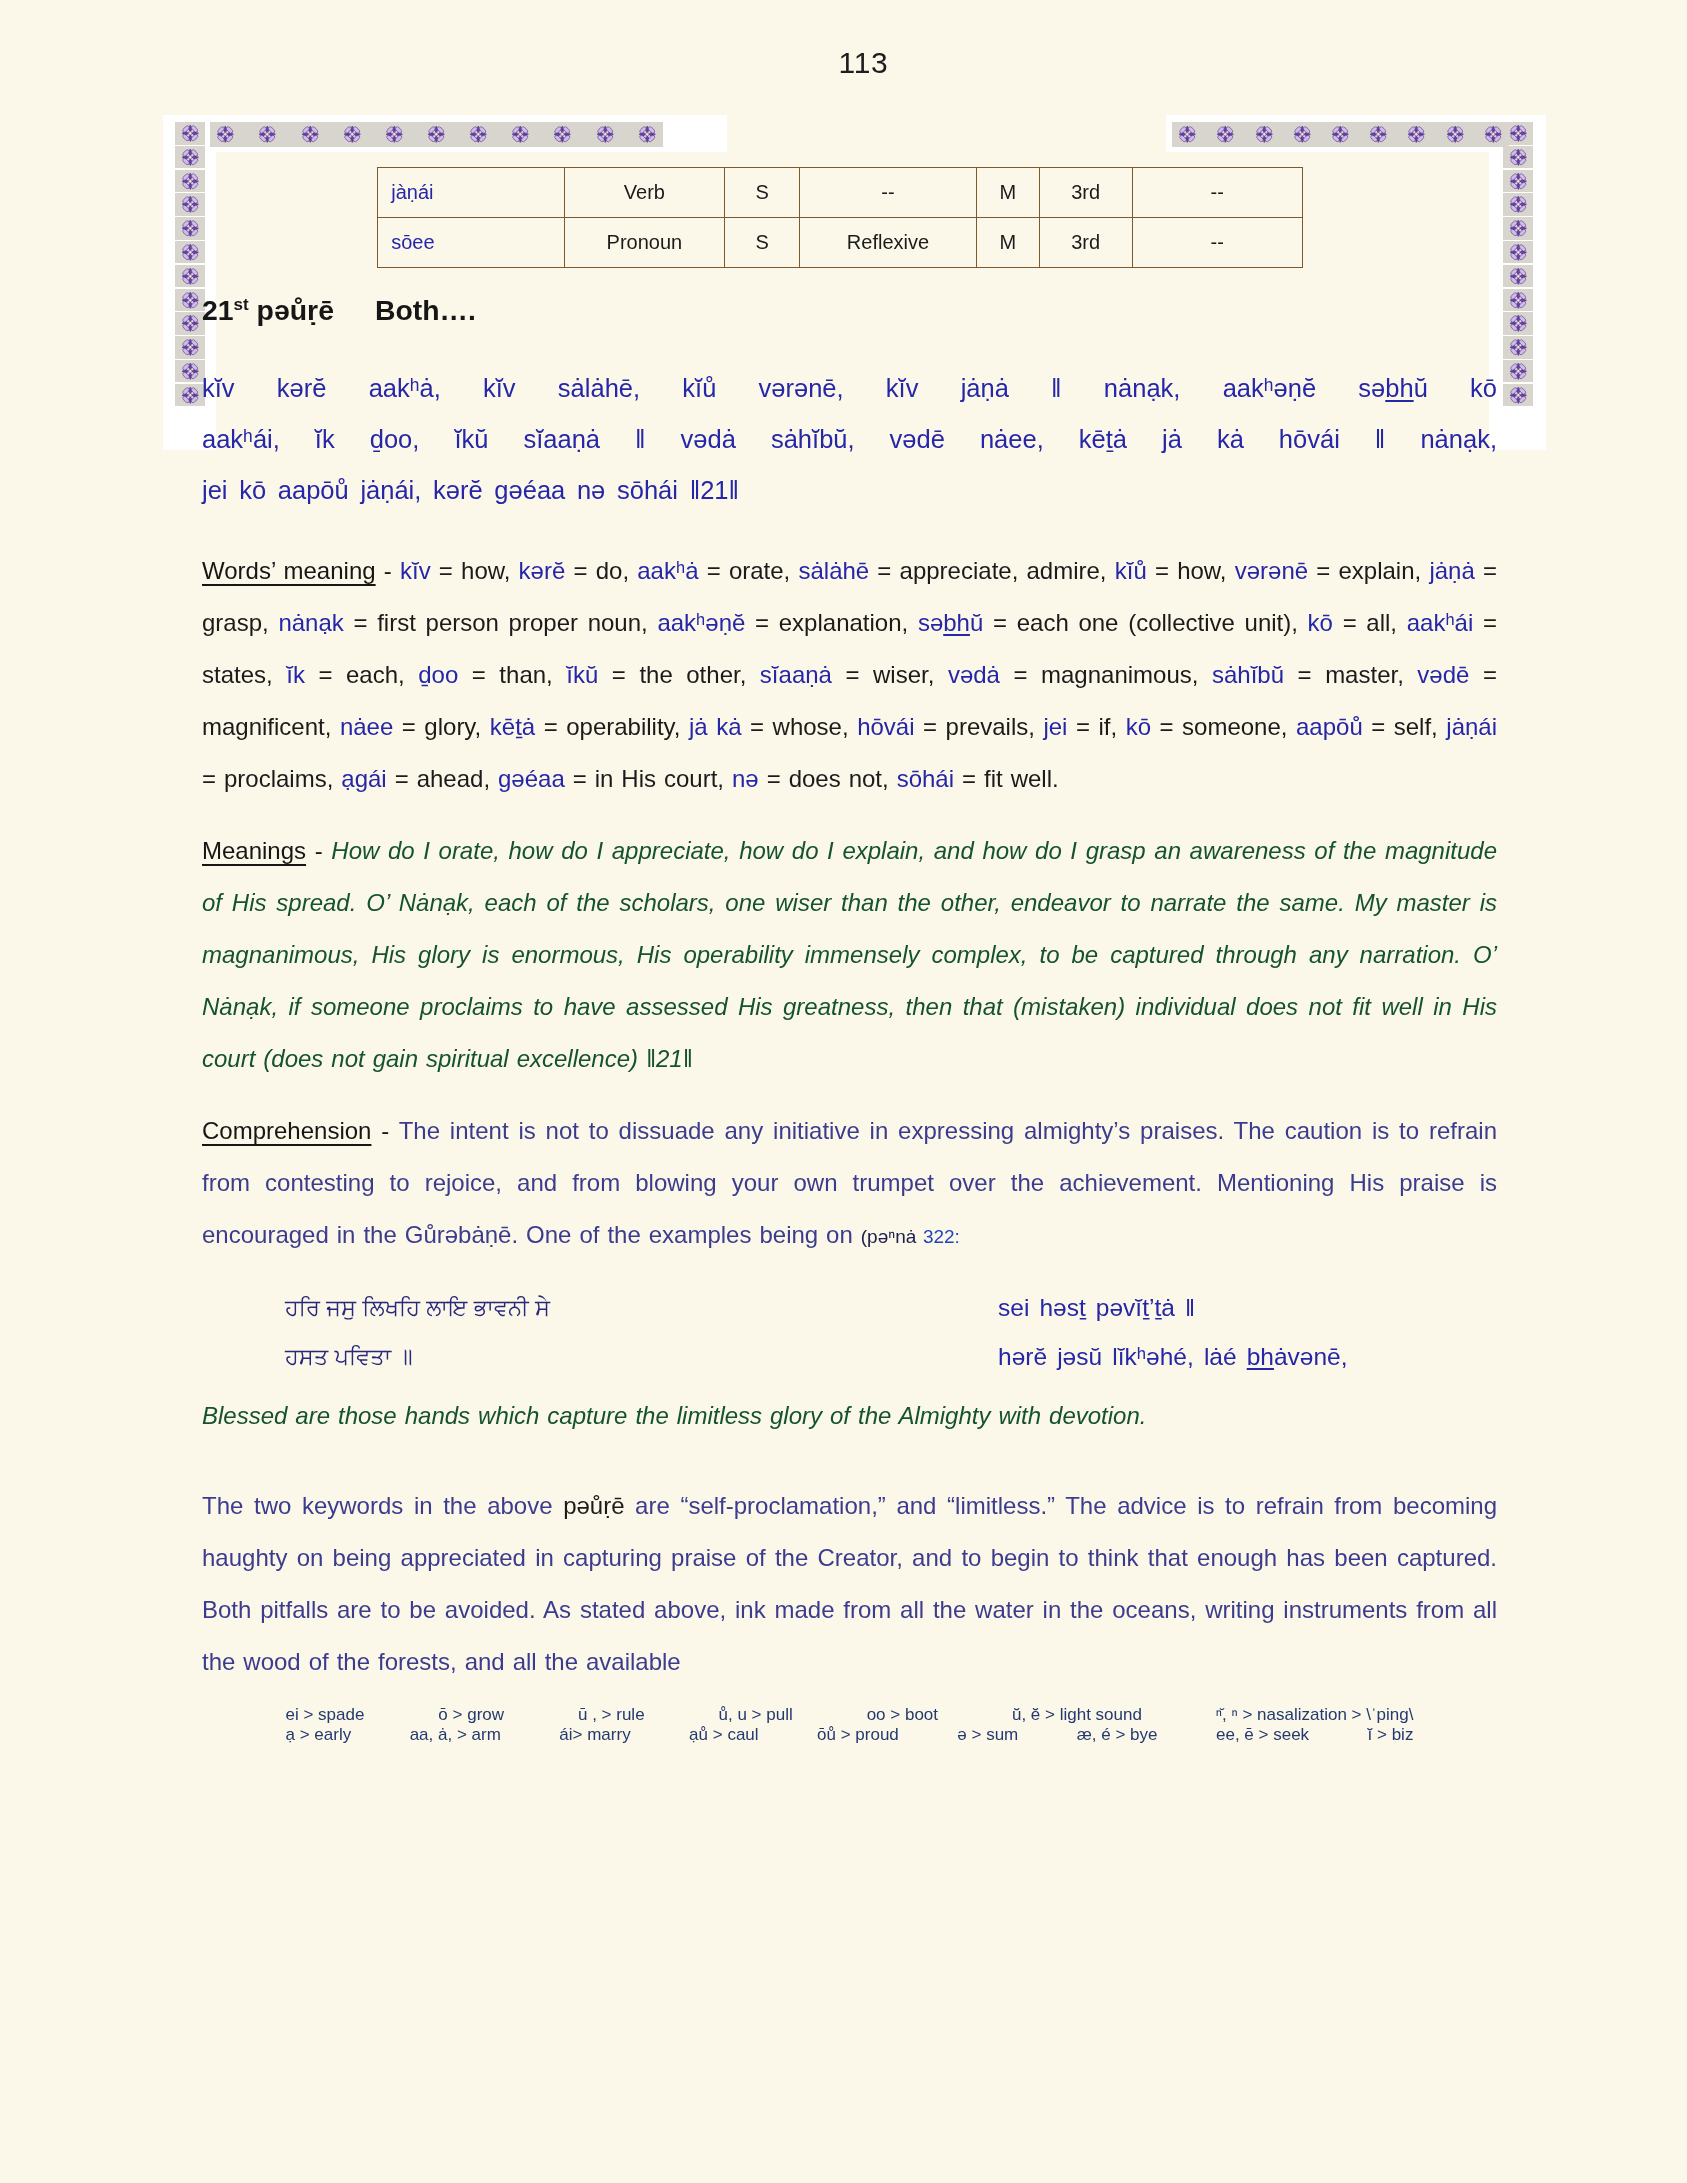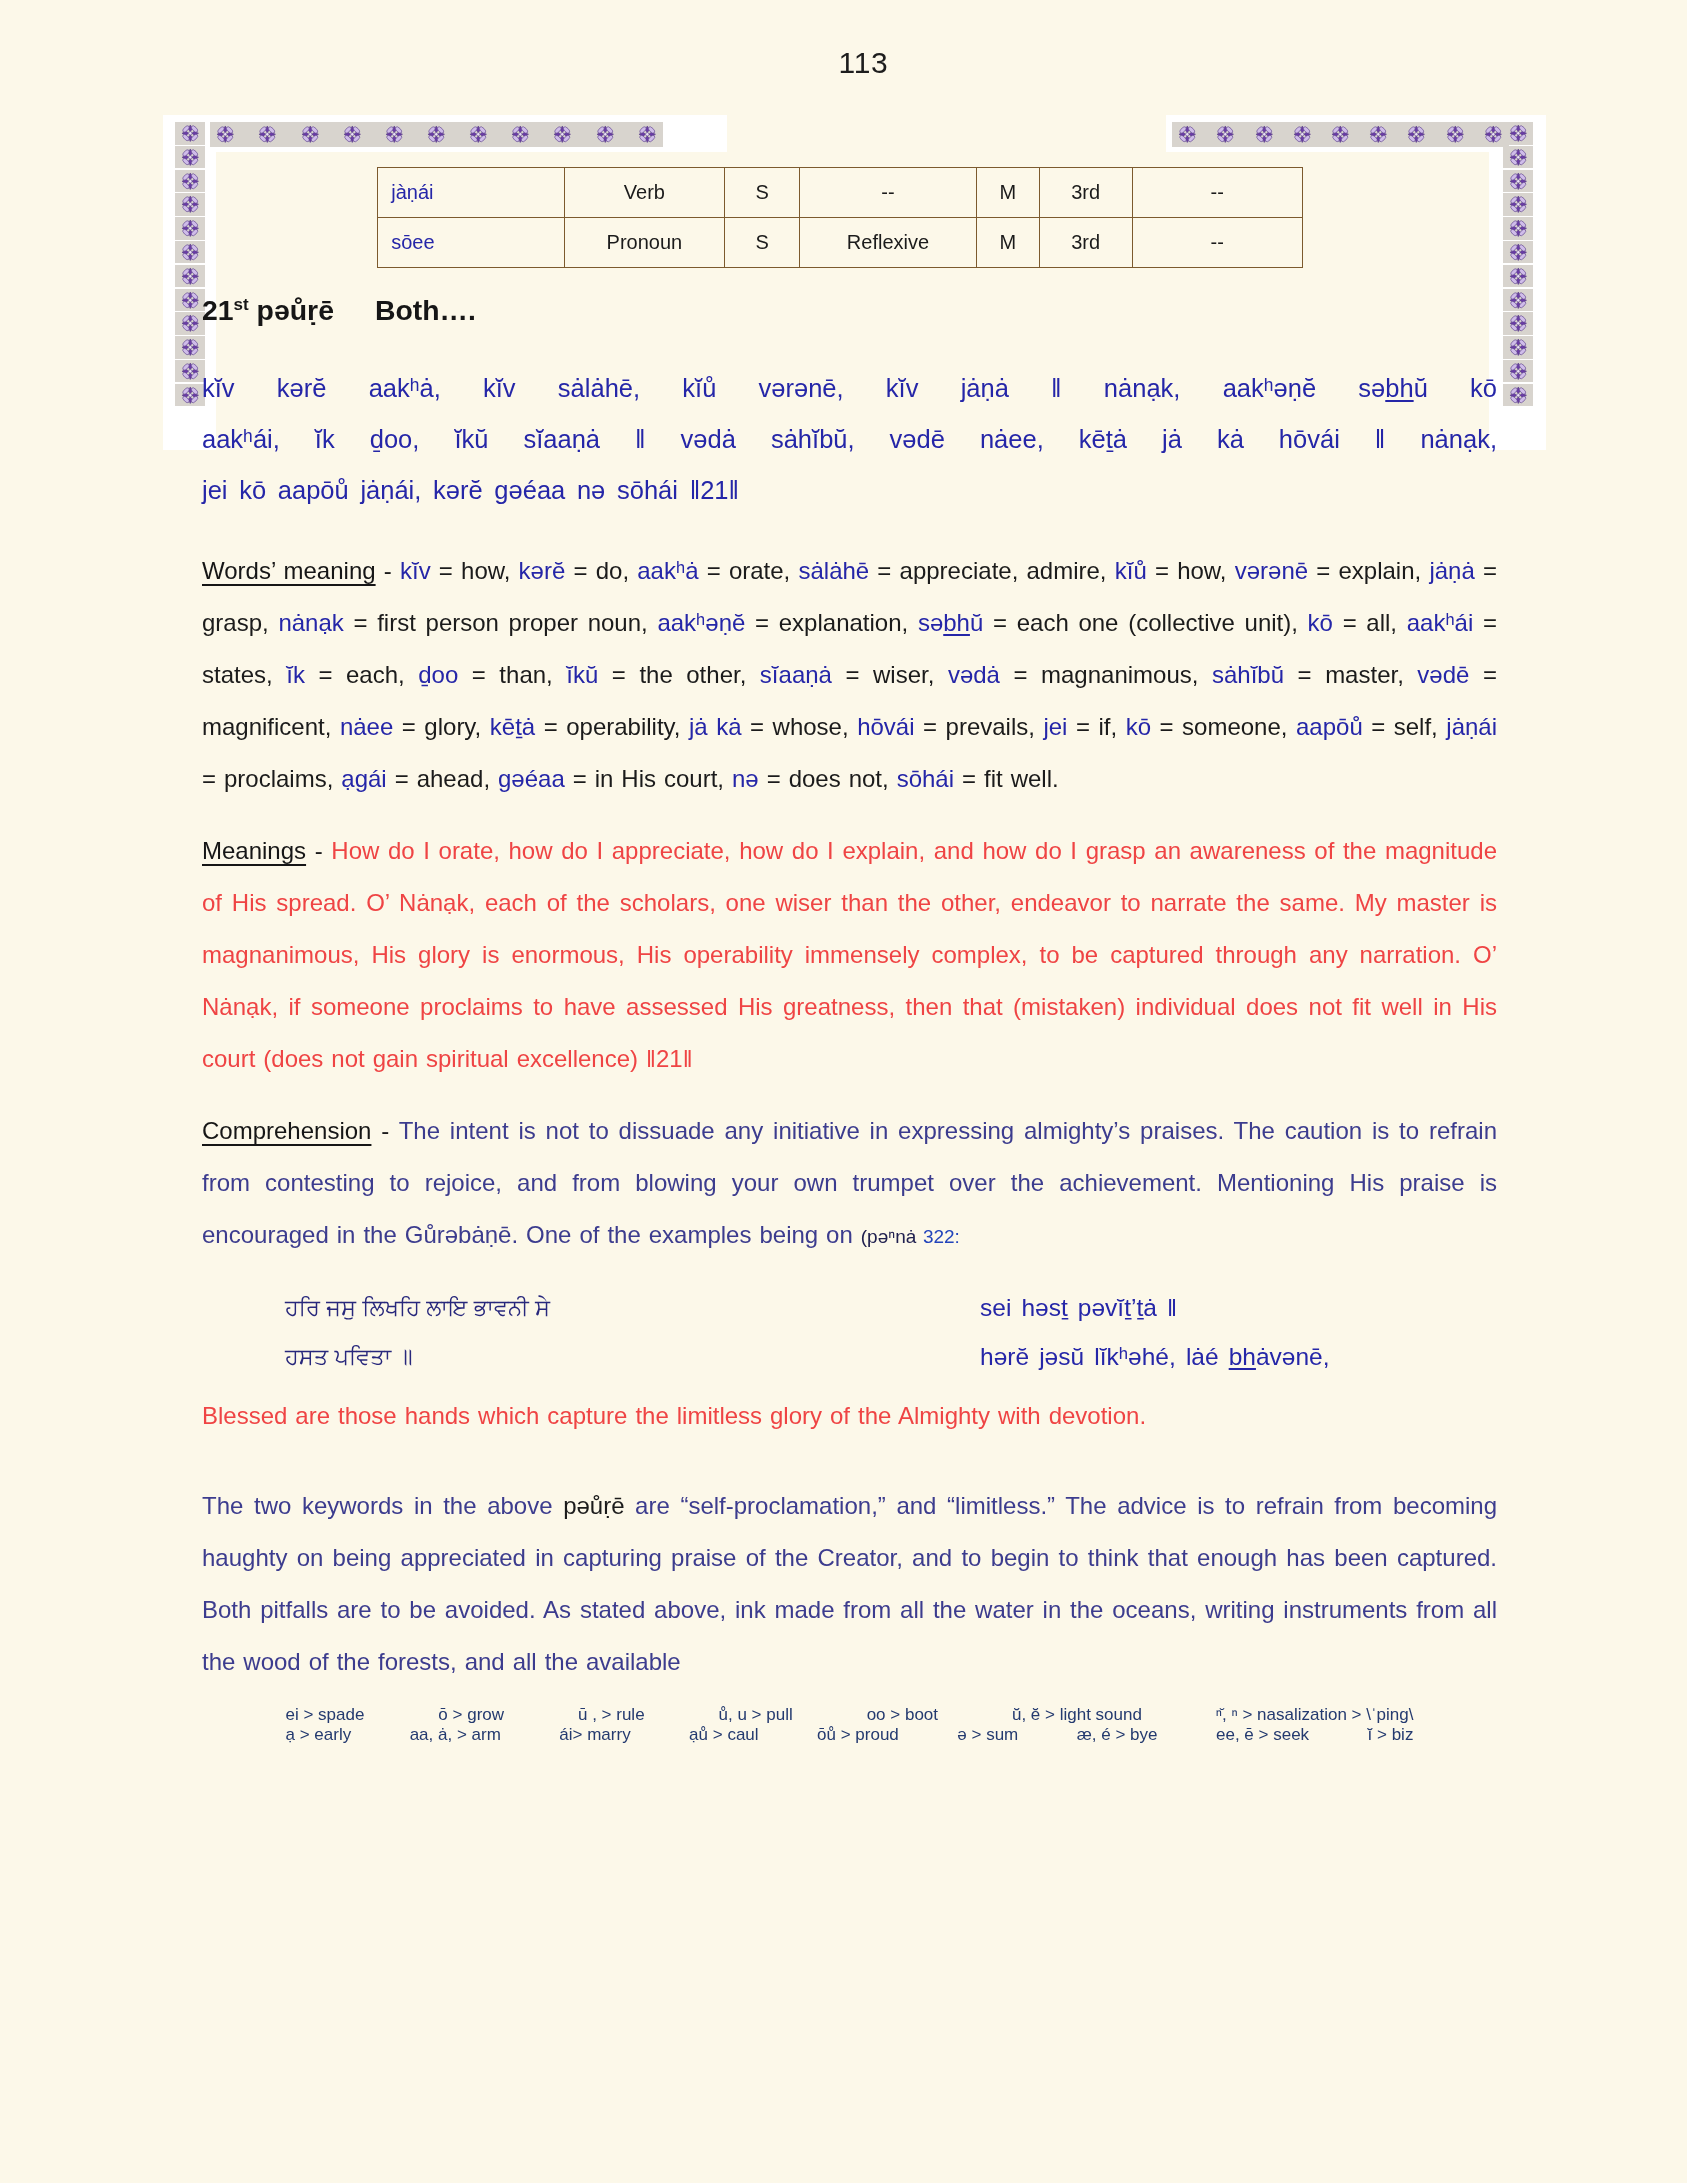--- a/index.html
+++ b/index.html
@@ -53,23 +53,23 @@
         margin:0 0 20px 0; word-spacing:1.3px;}
   .sect{color:#161616; text-decoration:underline; text-decoration-thickness:2px; text-underline-offset:4.6px;}
 
   .seg-blue{color:#2526a8;}
   .seg-black{color:#1b1b1b;}
   .seg-navy{color:#3c3c8e;}
   .seg-u{text-decoration:underline; text-underline-offset:3.3px;}
   .seg-small{font-size:19px; color:#20204f;}
   .seg-smallblue{font-size:19px; color:#2244bb;}
 
-  .brown{color:#ef4444; }
-
-  .quote{display:flex; margin:2.6px 0 9.3px 83px;}
+  .brown{color:#14532d; font-style:italic;}
+
+  .quote{display:flex; margin:2.6px 0 9.3px 83px;gap:18px;}
   .gurmukhi{width:695px; color:#28287c; font-size:22.5px; line-height:49px;}
   .translit{color:#2526a8; font-size:24.5px; line-height:49px; word-spacing:3.3px;}
 
   .blessing{margin-bottom:38px;}
   .closing{margin-bottom:17px;}
 
   .footer{width:1128px; margin:12px auto 0 auto; color:#243a6f; font-size:17px;}
   .footer .frow{display:flex; justify-content:space-between;}
   .footer .frow2{margin-top:16px;}
   .footer span{white-space:nowrap;}

